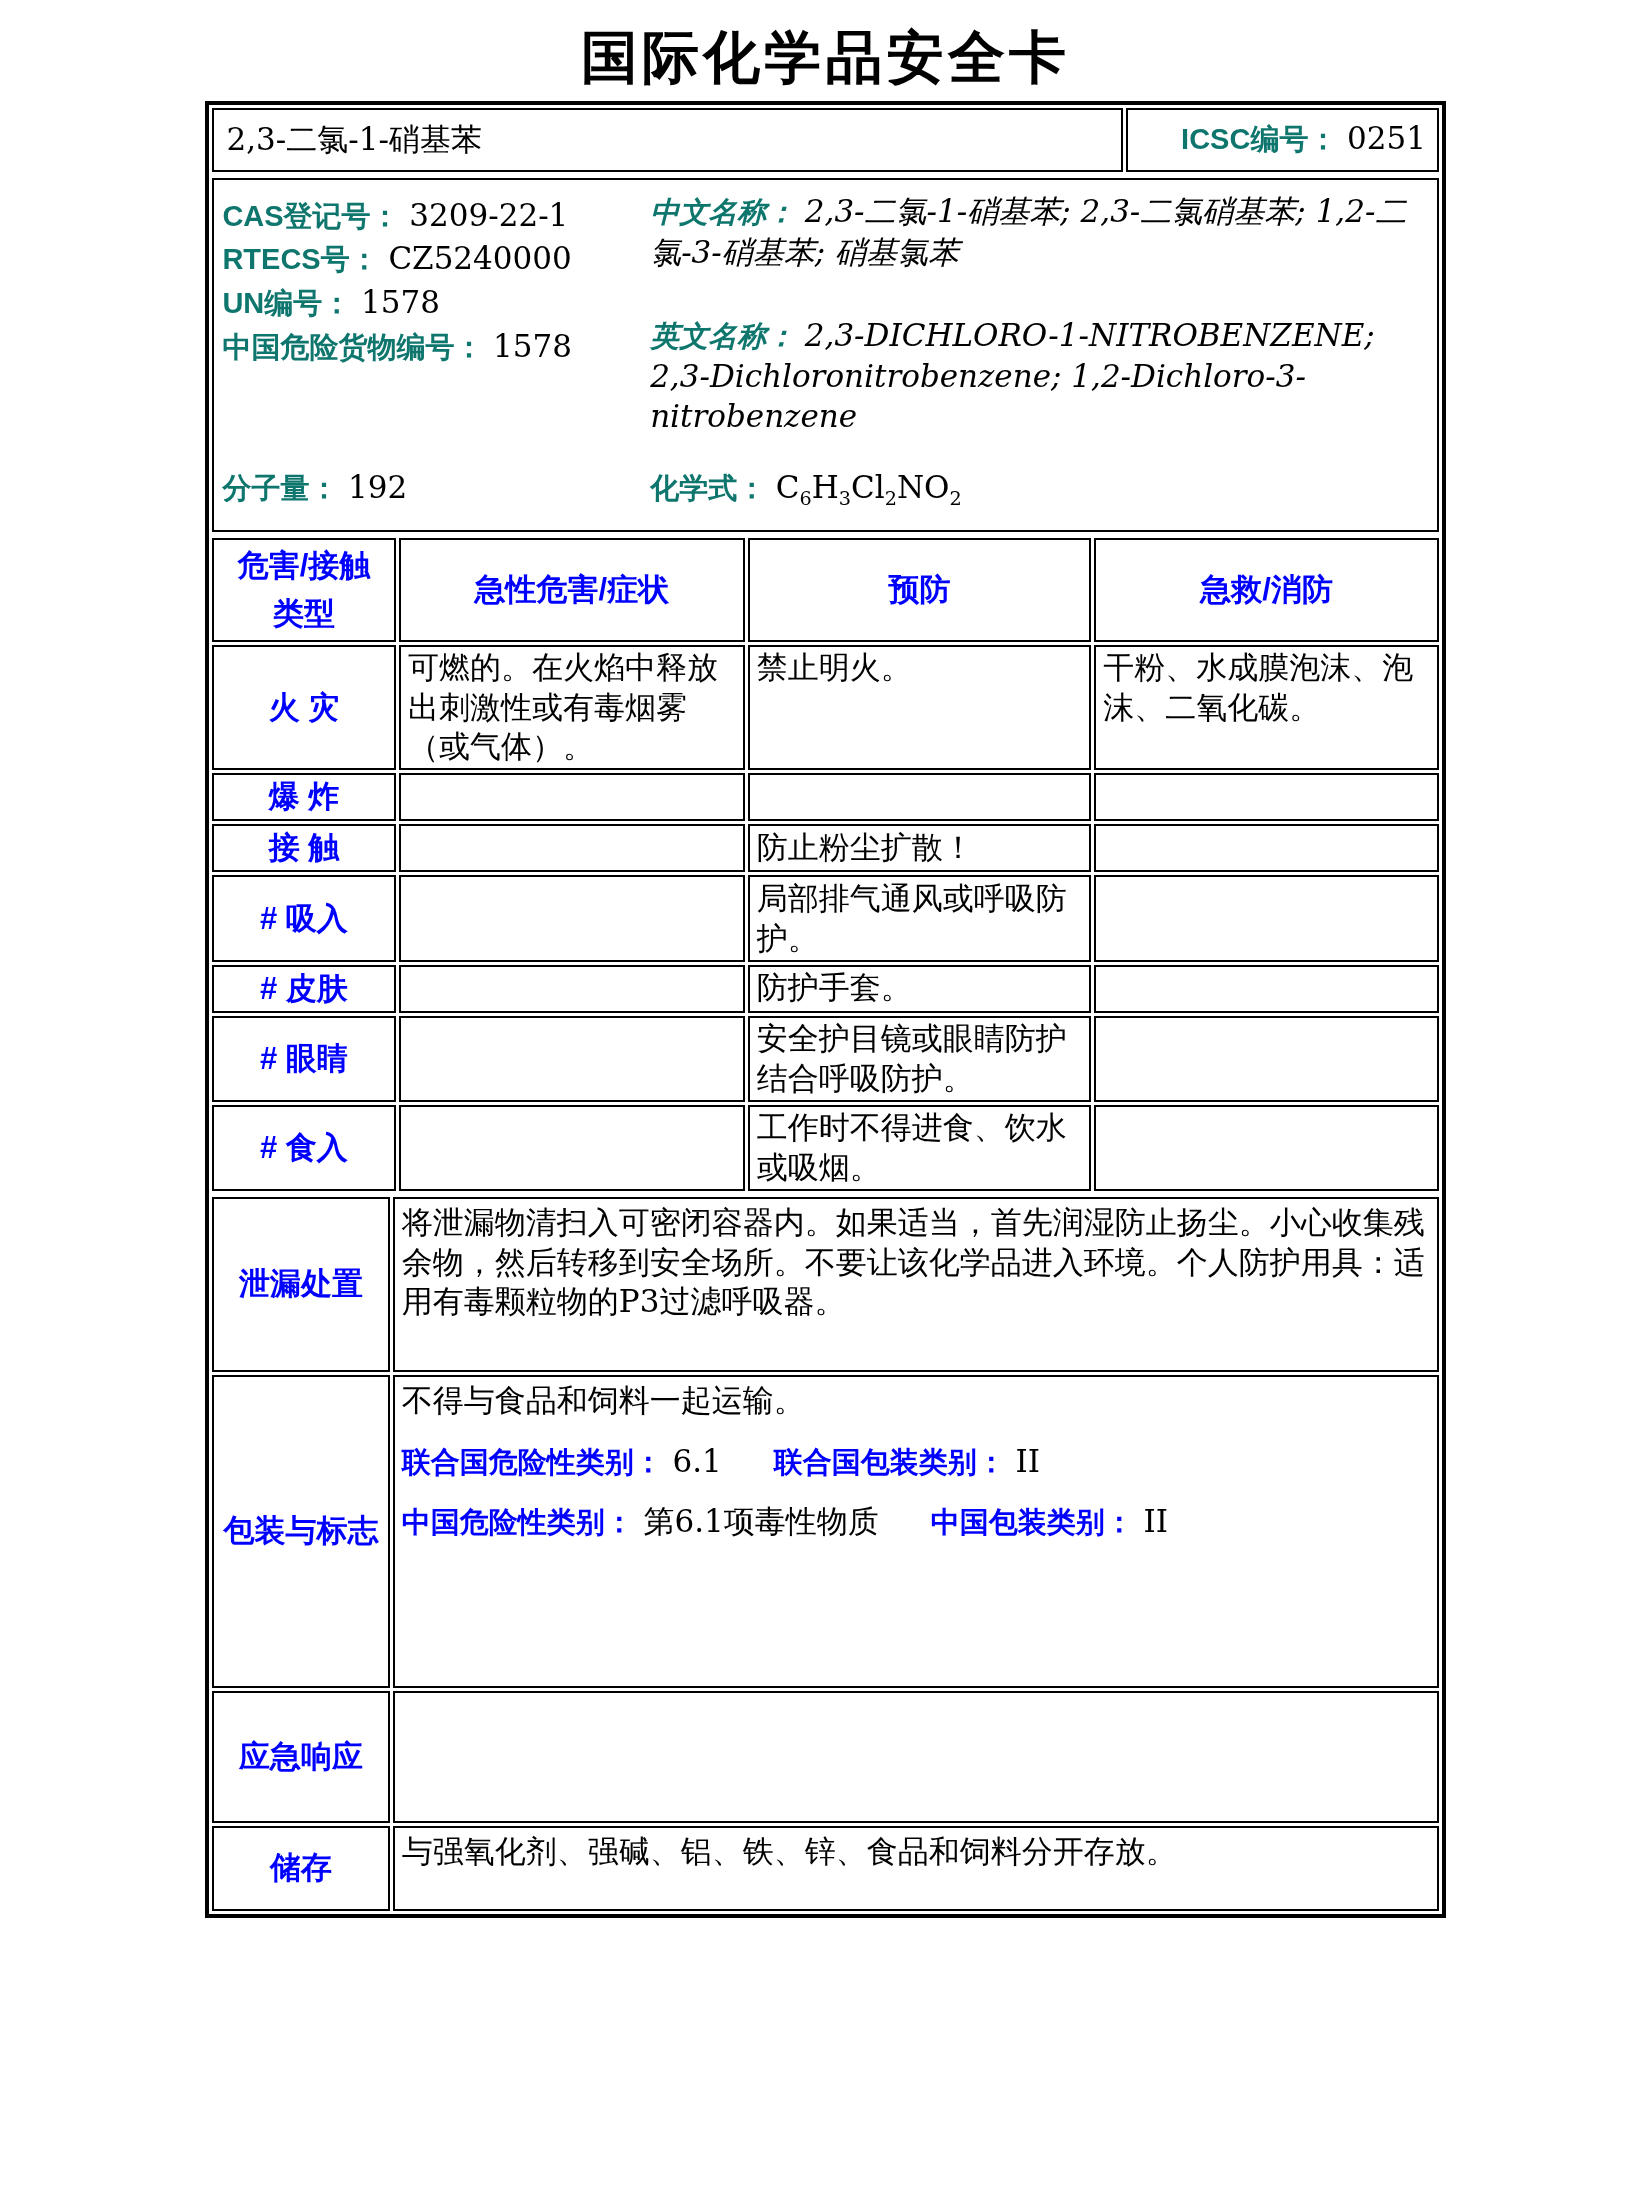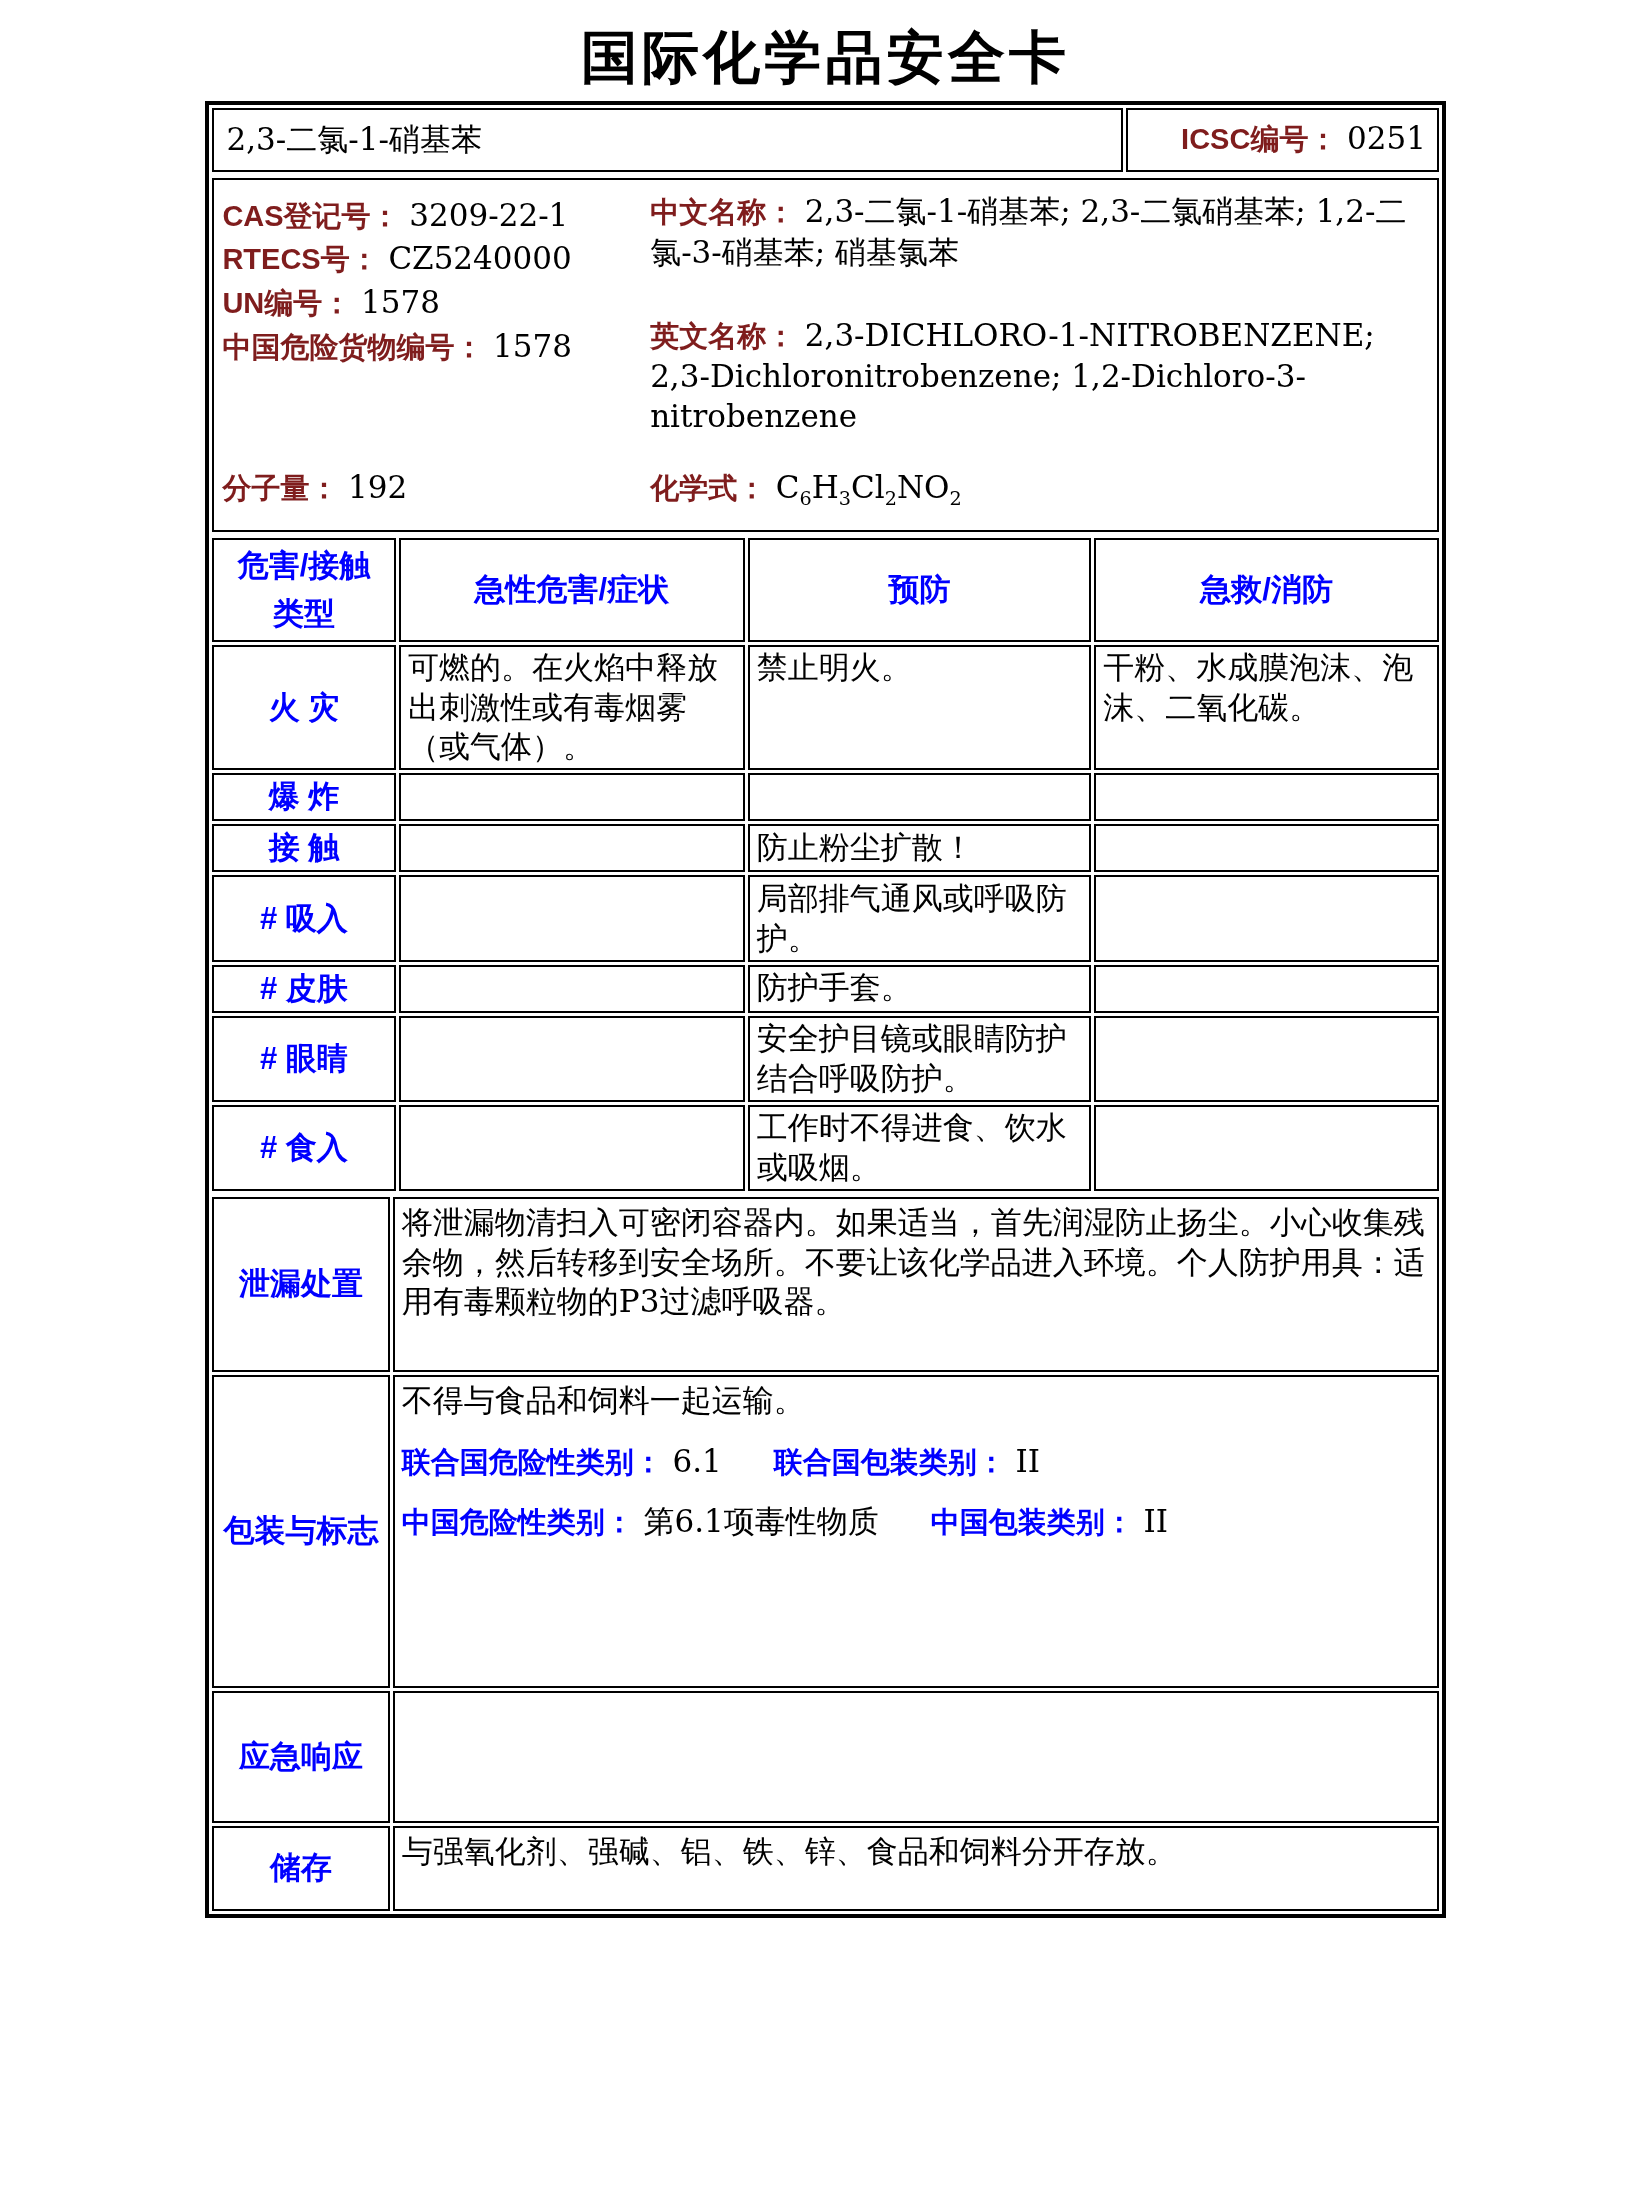--- a/index.html
+++ b/index.html
@@ -39,21 +39,21 @@
     border-spacing: 3.5px;
   }
   table.t td {
     border: 2.1px solid #000000;
     box-sizing: border-box;
     vertical-align: top;
     overflow: hidden;
   }
 
   .lbl {
-    color: #7f1d1d;
+    color: #0f766e;
     font-family: "Liberation Sans", "DejaVu Sans", sans-serif;
     font-weight: bold;
     font-size: 29px;
   }
   .val {
     font-family: "DejaVu Serif", "Liberation Serif", serif;
     font-size: 31px;
   }
   .lbl + .val { margin-left: 9.7px; }
 
@@ -74,21 +74,21 @@
   .tB .id-cell { padding: 7px 9.7px 0 8.4px; }
   .idgrid {
     display: grid;
     grid-template-columns: 35.5% 64.5%;
     grid-template-rows: 1fr auto;
     min-height: 343px;
   }
   .ids { grid-area: 1 / 1; padding-top: 4.2px; }
   .ids .line { margin: 4.9px 0; line-height: 1.25; white-space: nowrap; }
   .names { grid-area: 1 / 2; padding-top: 4.2px; }
-  .names .nm { margin: 0; line-height: 1.3; }
+  .names .nm { margin: 0; line-height: 1.3; font-style: italic; }
   .names .nm + .nm { margin-top: 43px; }
   .mw { grid-area: 2 / 1; padding-bottom: 21px; white-space: nowrap; }
   .formula { grid-area: 2 / 2; white-space: nowrap; }
   .formula sub { font-size: 0.62em; }
 
   
   .hcell {
     text-align: center;
     vertical-align: middle !important;
     color: #0000ff;

